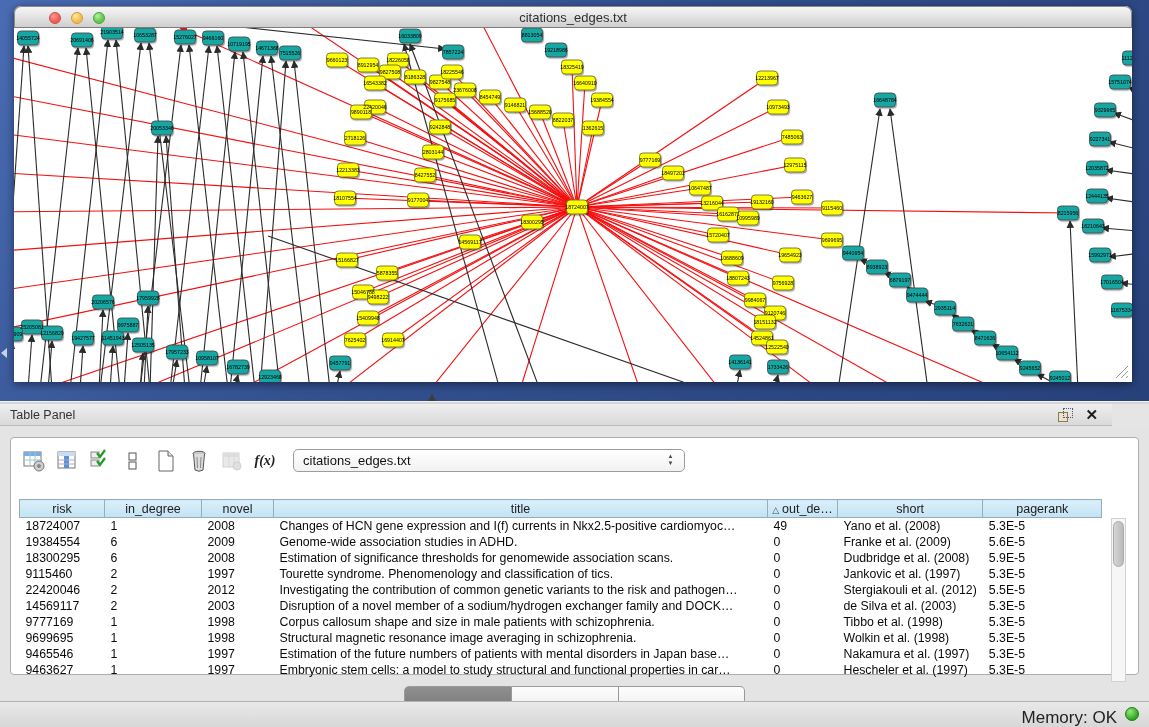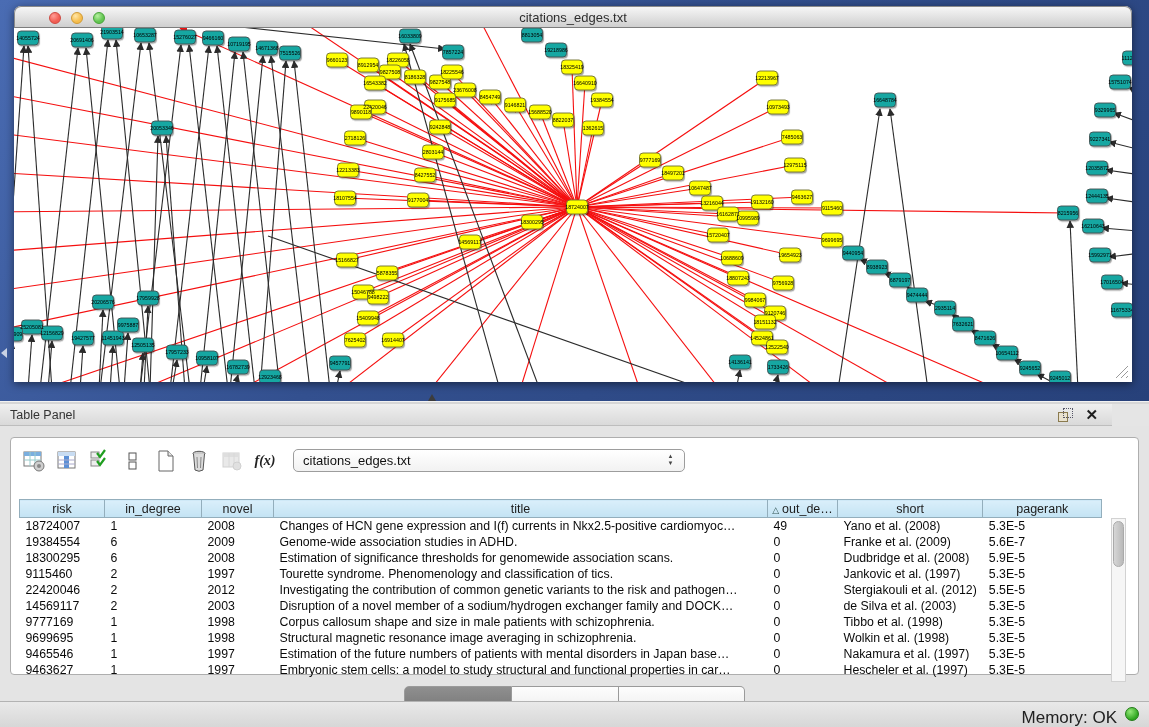--- a/index.html
+++ b/index.html
@@ -600,21 +600,21 @@
             <td>Yano et al. (2008)</td>
             <td>5.3E-5</td>
           </tr>
           <tr>
             <td>19384554</td>
             <td>6</td>
             <td>2009</td>
             <td>Genome-wide association studies in ADHD.</td>
             <td>0</td>
             <td>Franke et al. (2009)</td>
-            <td>5.6E-7</td>
+            <td>5.6E-5</td>
           </tr>
           <tr>
             <td>18300295</td>
             <td>6</td>
             <td>2008</td>
             <td>Estimation of significance thresholds for genomewide association scans.</td>
             <td>0</td>
             <td>Dudbridge et al. (2008)</td>
             <td>5.9E-5</td>
           </tr>

